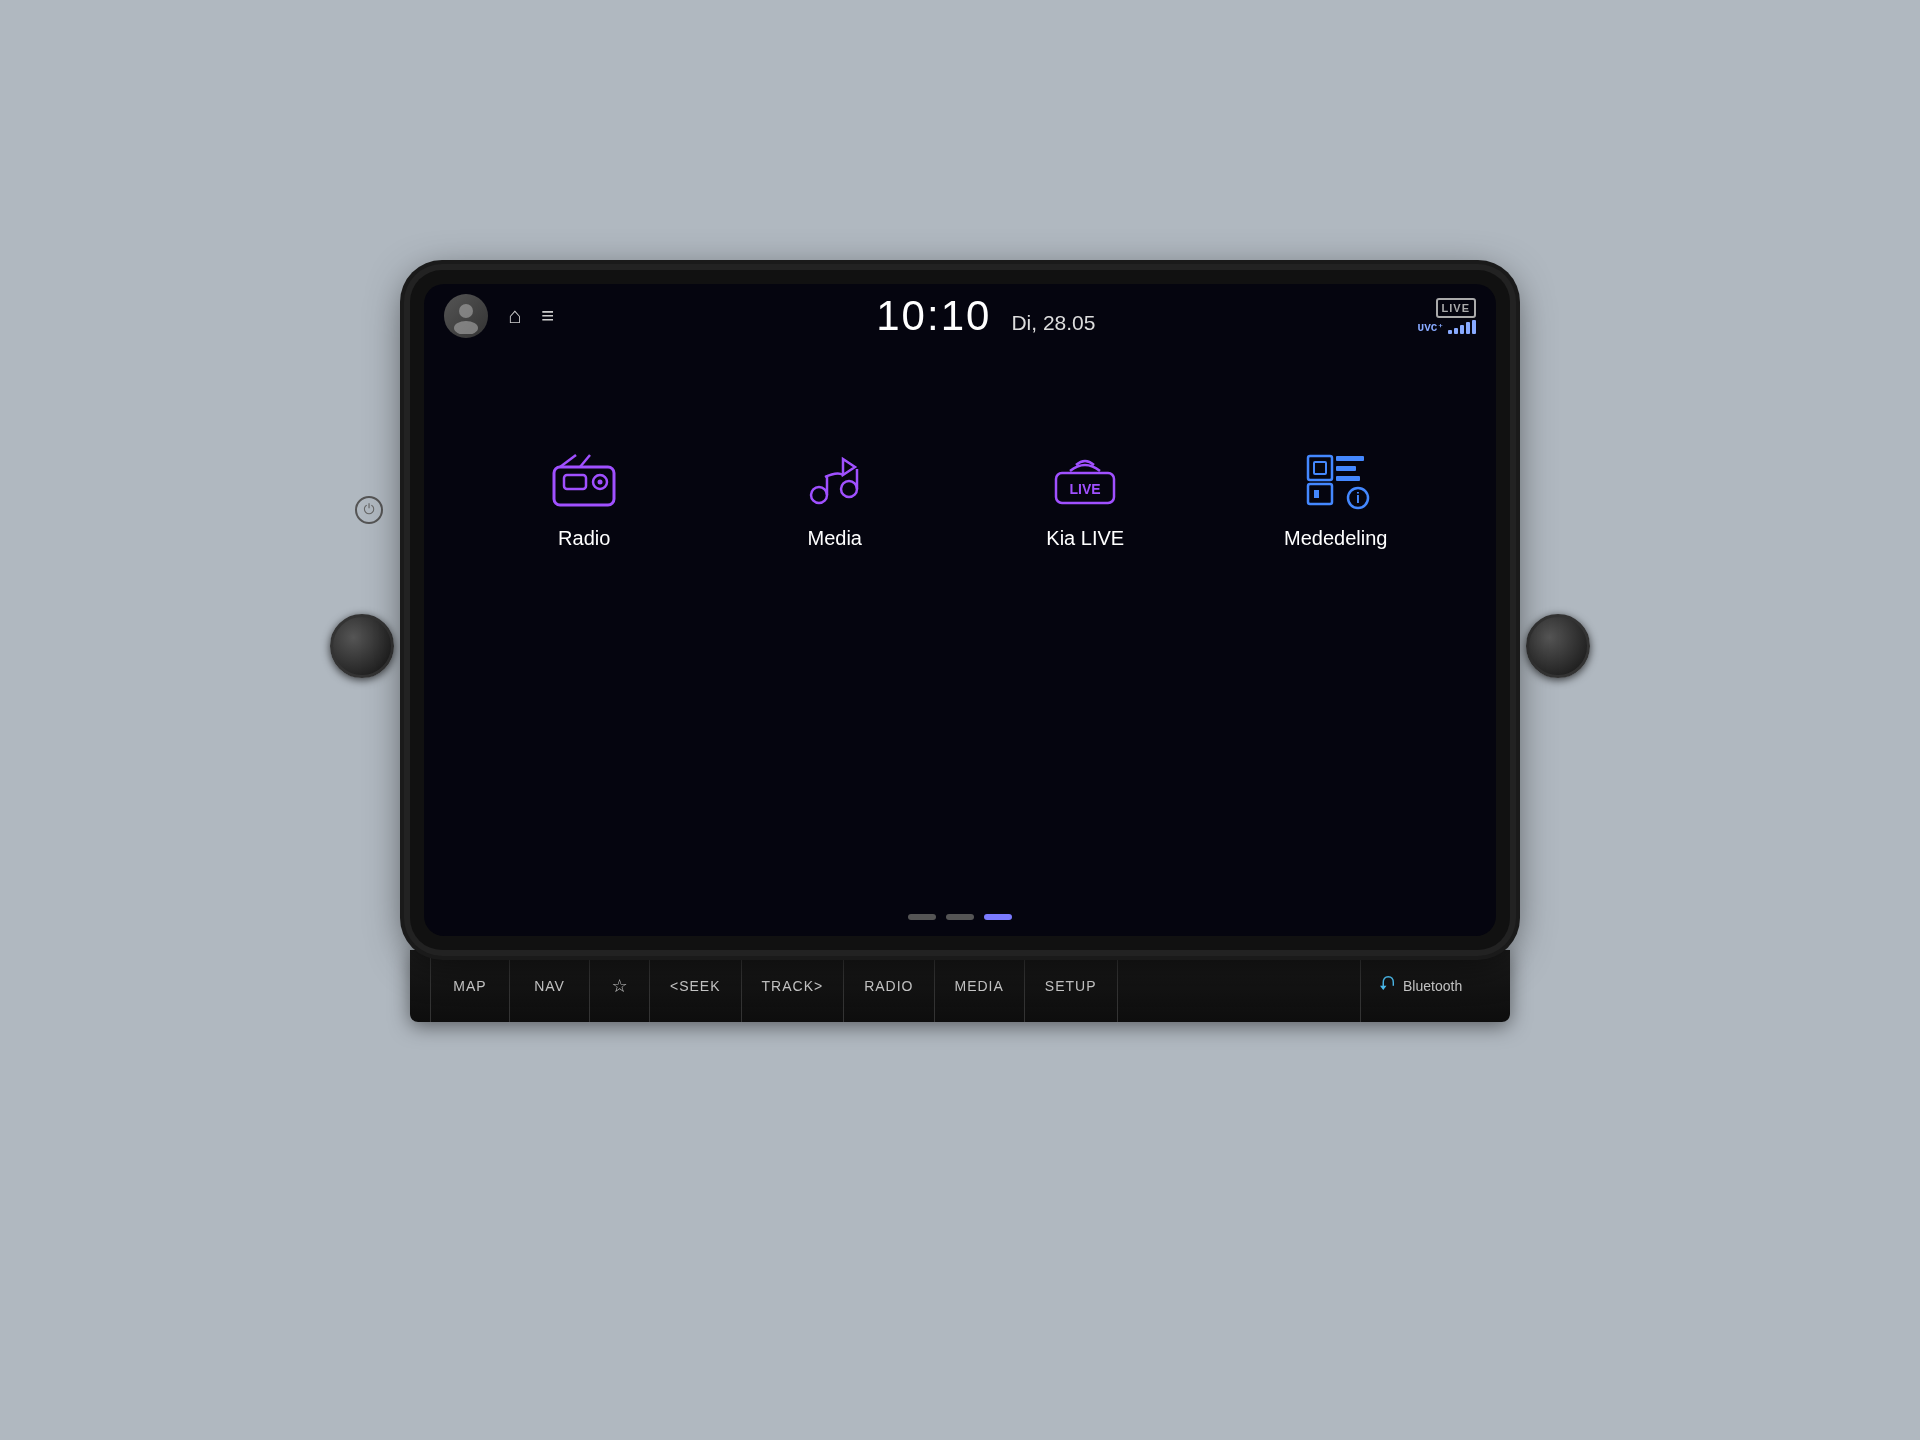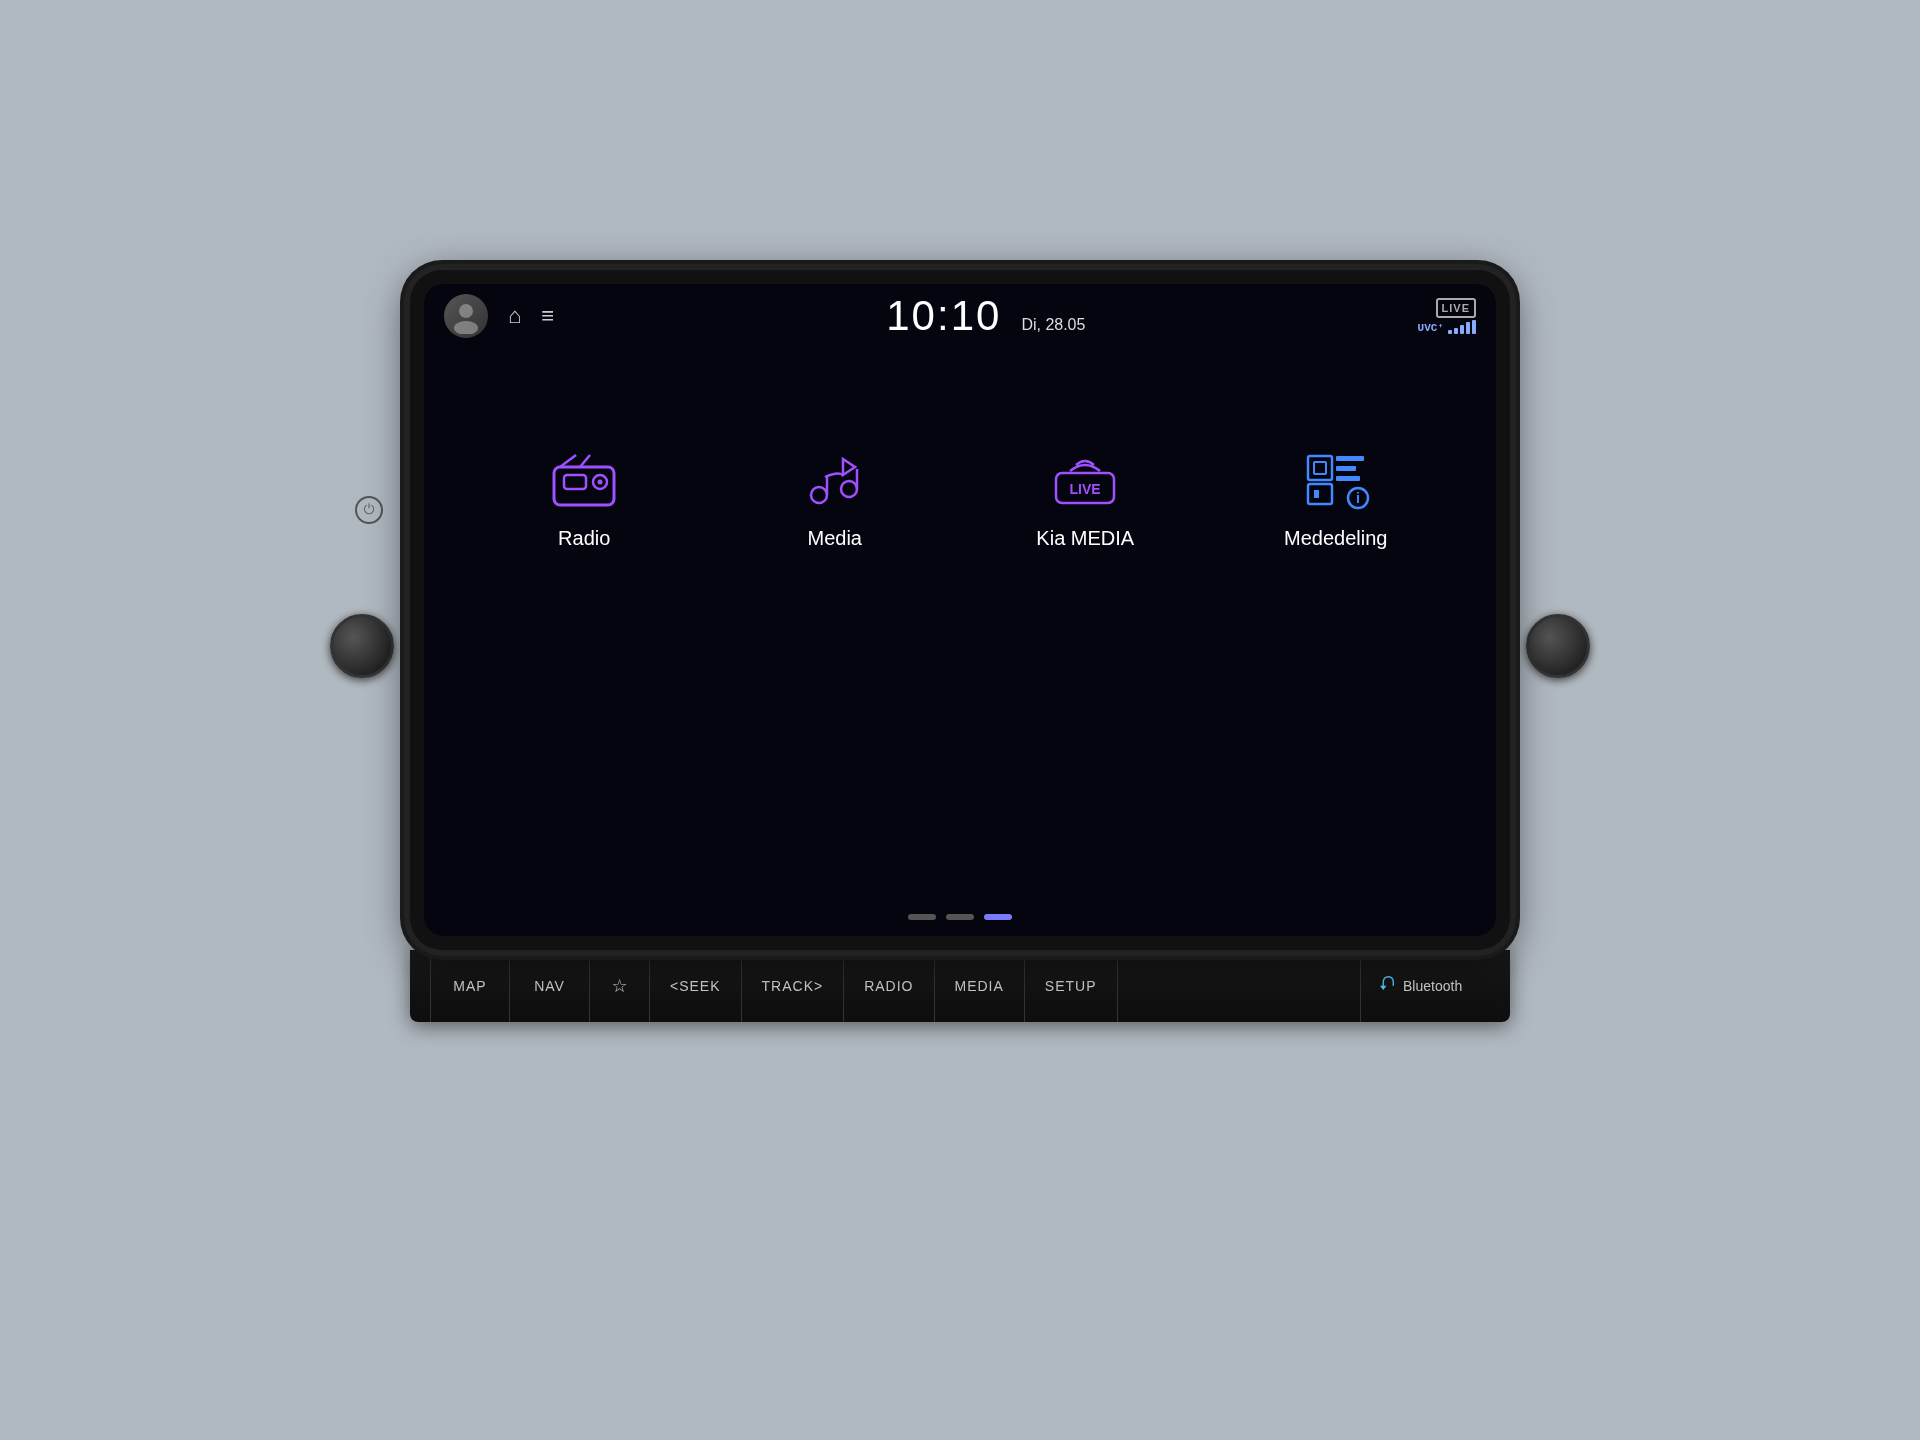--- a/index.html
+++ b/index.html
@@ -93,21 +93,21 @@
 
     .clock {
       color: #fff;
       font-size: 42px;
       font-weight: 300;
       letter-spacing: 2px;
     }
 
     .date {
       color: #ddd;
-      font-size: 16px;
+      font-size: 21px;
       font-weight: 300;
       text-align: right;
     }
 
     .top-bar-right {
       display: flex;
       align-items: center;
     }
 
     .live-badge {
@@ -389,21 +389,21 @@
             <div class="app-icon">
               <svg width="78" height="62" viewBox="0 0 78 62" fill="none">
 
                 <path d="M30 16 Q39 8 48 16" stroke="#a050ff" stroke-width="2.5" fill="none"></path>
                 <path d="M24 22 Q39 10 54 22" stroke="#a050ff" stroke-width="2.5" fill="none"></path>
 
                 <rect x="10" y="24" width="58" height="30" rx="6" stroke="#a050ff" stroke-width="2.5"></rect>
                 <text x="39" y="45" text-anchor="middle" fill="#a050ff" font-size="14" font-weight="bold" font-family="Arial">LIVE</text>
               </svg>
             </div>
-            <div class="app-label">Kia MEDIA</div>
+            <div class="app-label">Kia LIVE</div>
           </div>
 
 
           <div class="app-item">
             <div class="app-icon">
               <svg width="72" height="64" viewBox="0 0 72 64" fill="none">
 
                 <rect x="8" y="8" width="24" height="24" rx="2" stroke="#4488ff" stroke-width="2.5"></rect>
                 <rect x="14" y="14" width="12" height="12" rx="1" stroke="#4488ff" stroke-width="2"></rect>
                 <rect x="8" y="36" width="24" height="20" rx="2" stroke="#4488ff" stroke-width="2.5"></rect>

